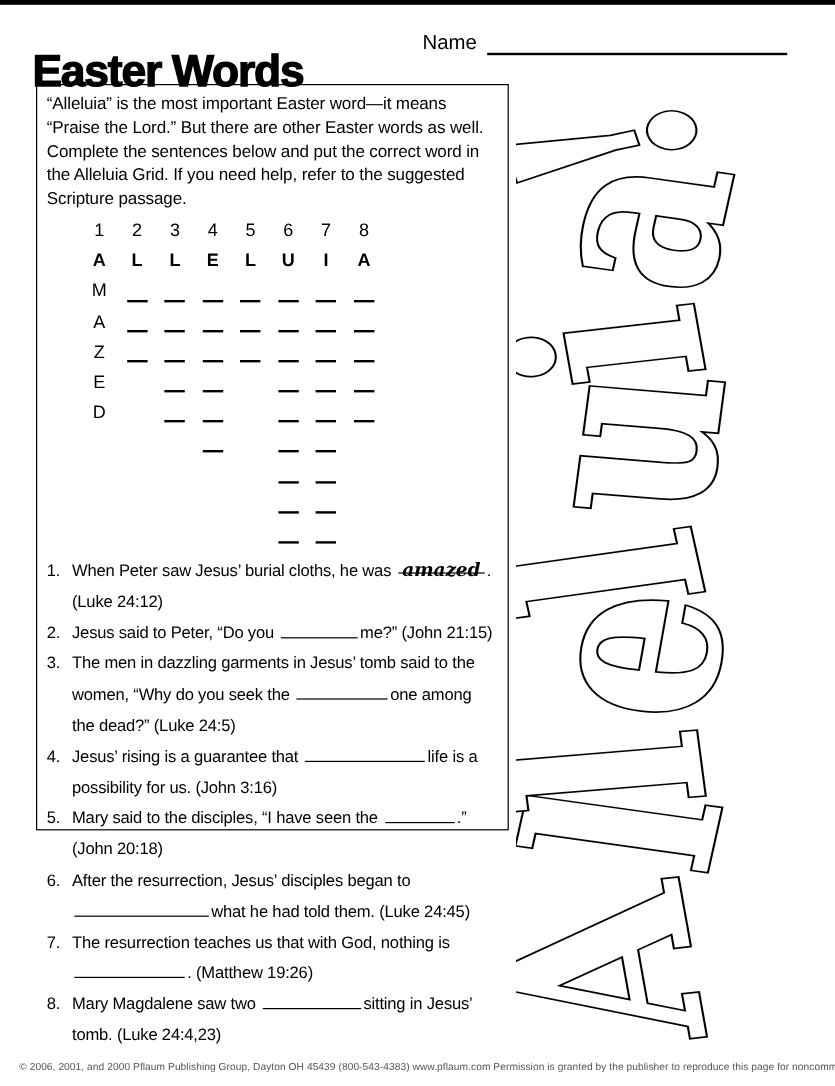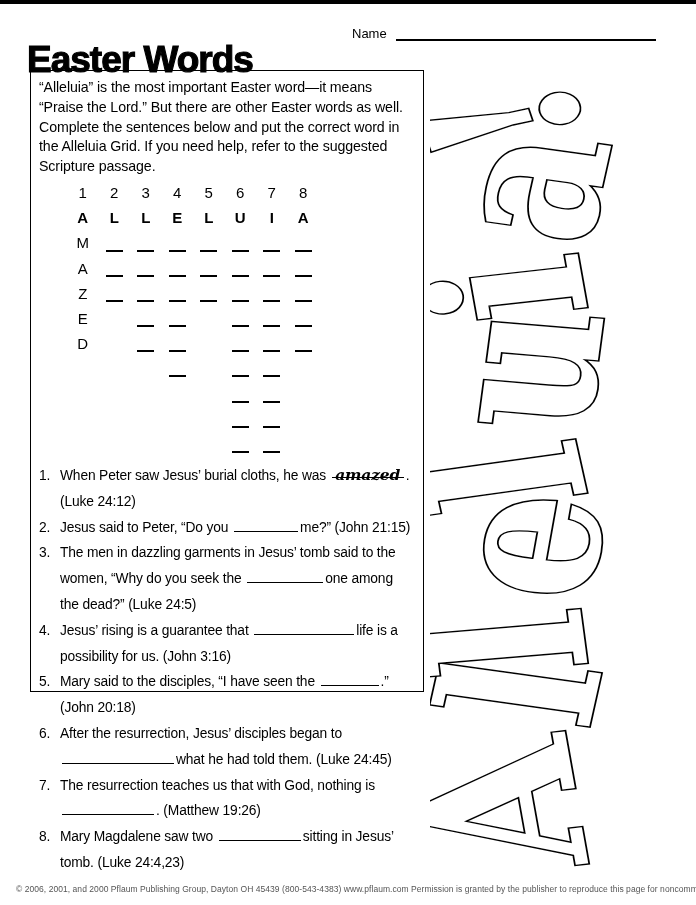--- a/index.html
+++ b/index.html
@@ -1,21 +1,21 @@
 <!DOCTYPE html>
 <html><head>
 <meta charset="utf-8">
 <style>
   html,body{margin:0;padding:0;}
   body{width:696px;height:905px;background:#fff;color:#000;
        font-family:"Liberation Sans",sans-serif;position:relative;overflow:hidden;}
   .topbar{position:absolute;left:0;top:0;width:696px;height:4px;background:#000;}
   .title{position:absolute;left:27px;top:14px;font-size:37px;font-weight:bold;
          letter-spacing:-1px;-webkit-text-stroke:1.1px #000;}
-  .namewrap{position:absolute;left:352px;top:26px;width:304px;display:flex;align-items:flex-end;font-size:13px;}
+  .namewrap{position:absolute;left:352px;top:26px;width:304px;display:flex;align-items:flex-end;font-size:17px;}
   .nameline{flex:1;border-bottom:2px solid #000;margin-left:9px;height:13px;}
   .box{position:absolute;left:30px;top:70px;width:394px;height:622px;border:1.5px solid #000;
        box-sizing:border-box;padding:7px 8px;}
   .instructions{margin:0;font-size:14.2px;line-height:19.8px;letter-spacing:-0.1px;}
   .grid{margin:3px 0 0 28px;display:grid;grid-template-columns:repeat(8,31.5px);grid-auto-rows:25.2px;}
   .g-cell{display:flex;align-items:center;justify-content:center;font-size:15px;}
   .g-letter{font-weight:bold;}
   .g-blankcell{align-items:flex-end;}
   .bline{display:block;width:17px;height:0;border-bottom:2px solid #000;margin-bottom:4px;}
   .questions{list-style:none;margin:6px 0 0 0;padding:0;font-size:13.8px;line-height:25.8px;letter-spacing:-0.15px;}

